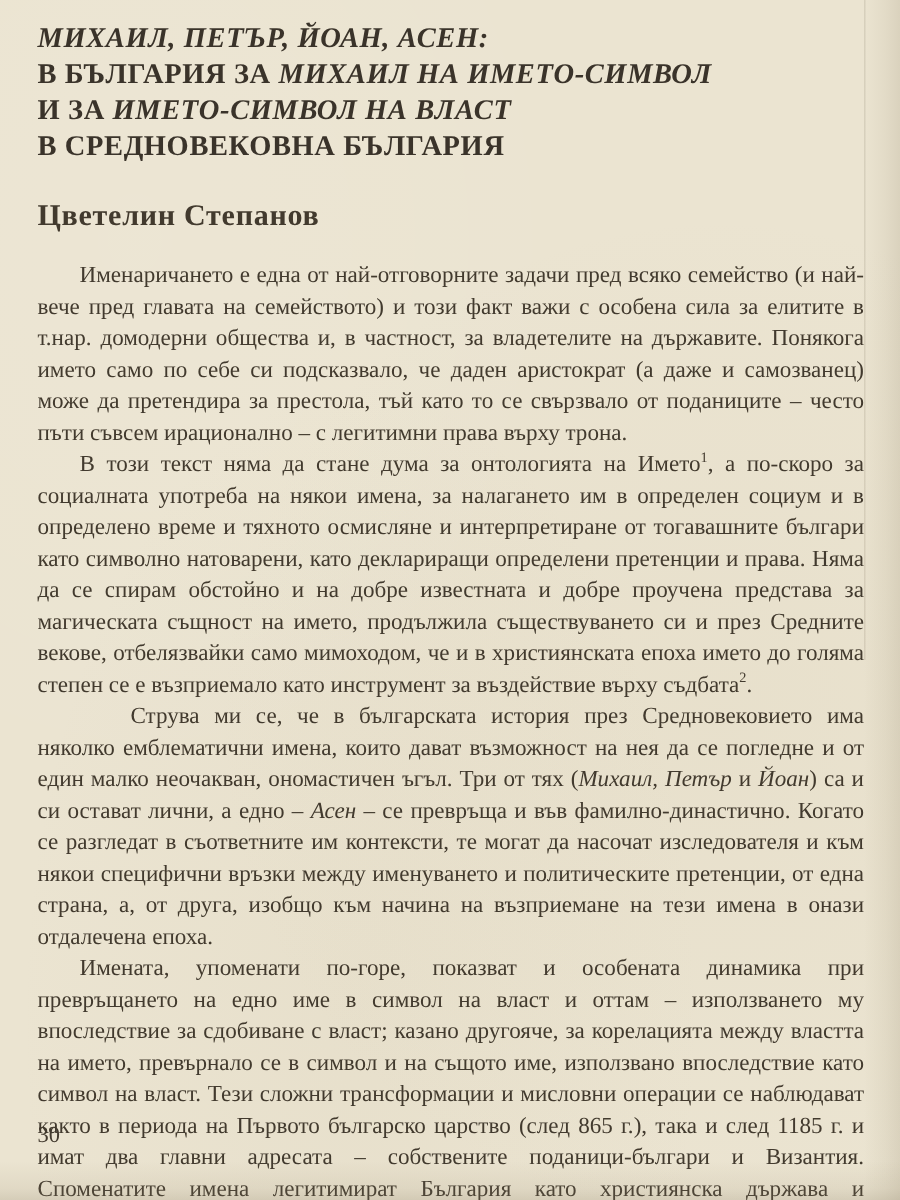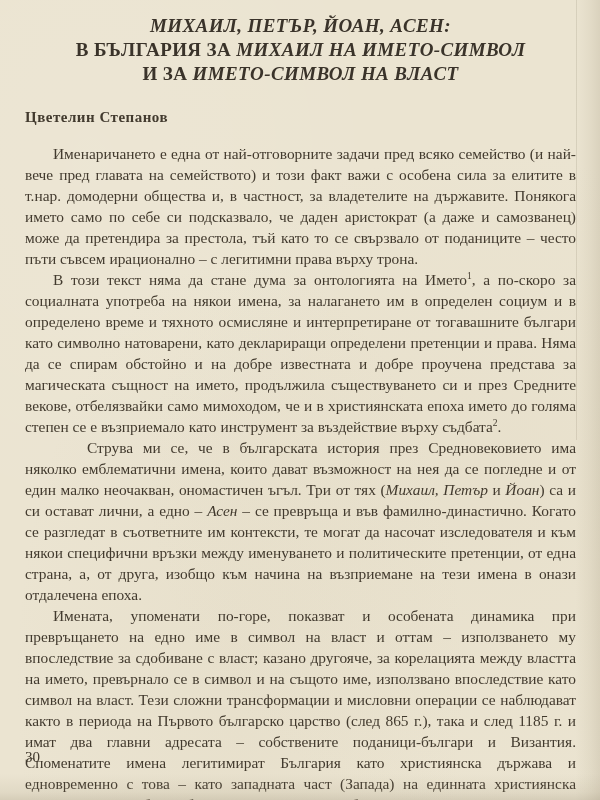--- a/index.html
+++ b/index.html
@@ -27,27 +27,26 @@
     position: absolute;
     left: 25px;
     top: 14px;
     width: 551px;
   }
   .title-block .title-line {
     font-weight: bold;
     font-size: 19px;
     line-height: 24px;
     letter-spacing: 0.4px;
-    text-align: center;
   }
   .italic { font-style: italic; }
   .author {
     margin-top: 23px;
     font-weight: bold;
-    font-size: 15px;
+    font-size: 20px;
     letter-spacing: 0.5px;
   }
   .body-text {
     margin-top: 17px;
     font-size: 15.4px;
     line-height: 21px;
     text-align: justify;
   }
   .body-text p {
     margin: 0;
@@ -92,20 +91,21 @@
 </style>
 </head>
 <body style="background: rgb(235, 228, 209);">
 
 <div class="page">
   <div class="content" style="color: rgb(66, 58, 46);">
     <header class="title-block" style="color: rgb(58, 51, 42);">
         <div class="title-line"><span class="italic">МИХАИЛ, ПЕТЪР, ЙОАН, АСЕН:</span></div>
         <div class="title-line"><span>В БЪЛГАРИЯ ЗА </span><span class="italic">МИХАИЛ НА ИМЕТО-СИМВОЛ</span></div>
         <div class="title-line"><span>И ЗА </span><span class="italic">ИМЕТО-СИМВОЛ НА ВЛАСТ</span></div>
+        <div class="title-line"><span>В СРЕДНОВЕКОВНА БЪЛГАРИЯ</span></div>
       </header>
     <div class="author">Цветелин Степанов</div>
     <main class="body-text">
         <p><span>Именаричането е една от най-отговорните задачи пред всяко семейство (и най-вече пред главата на семейството) и този факт важи с особена сила за елитите в т.нар. домодерни общества и, в частност, за владетелите на държавите. Понякога името само по себе си подсказвало, че даден аристократ (а даже и самозванец) може да претендира за престола, тъй като то се свързвало от поданиците – често пъти съвсем ирационално – с легитимни права върху трона.</span></p>
         <p><span>В този текст няма да стане дума за онтологията на Името</span><sup>1</sup><span>, а по-скоро за социалната употреба на някои имена, за налагането им в определен социум и в определено време и тяхното осмисляне и интерпретиране от тогавашните българи като символно натоварени, като деклариращи определени претенции и права. Няма да се спирам обстойно и на добре известната и добре проучена представа за магическата същност на името, продължила съществуването си и през Средните векове, отбелязвайки само мимоходом, че и в християнската епоха името до голяма степен се е възприемало като инструмент за въздействие върху съдбата</span><sup>2</sup><span>.</span></p>
         <p class="indent-large"><span>Струва ми се, че в българската история през Средновековието има няколко емблематични имена, които дават възможност на нея да се погледне и от един малко неочакван, ономастичен ъгъл. Три от тях (</span><span class="italic">Михаил, Петър</span><span> и </span><span class="italic">Йоан</span><span>) са и си остават лични, а едно – </span><span class="italic">Асен</span><span> – се превръща и във фамилно-династично. Когато се разгледат в съответните им контексти, те могат да насочат изследователя и към някои специфични връзки между именуването и политическите претенции, от една страна, а, от друга, изобщо към начина на възприемане на тези имена в онази отдалечена епоха.</span></p>
         <p><span>Имената, упоменати по-горе, показват и особената динамика при превръщането на едно име в символ на власт и оттам – използването му впоследствие за сдобиване с власт; казано другояче, за корелацията между властта на името, превърнало се в символ и на същото име, използвано впоследствие като символ на власт. Тези сложни трансформации и мисловни операции се наблюдават както в периода на Първото българско царство (след 865 г.), така и след 1185 г. и имат два главни адресата – собствените поданици-българи и Византия. Споменатите имена легитимират България като християнска държава и едновременно с това – като западната част (Запада) на единната християнска империя на двата богоизбрани народа, ромеите и българите</span></p>
       </main>
   </div>
   <div class="page-number" style="color: rgb(66, 58, 46);">30</div>

